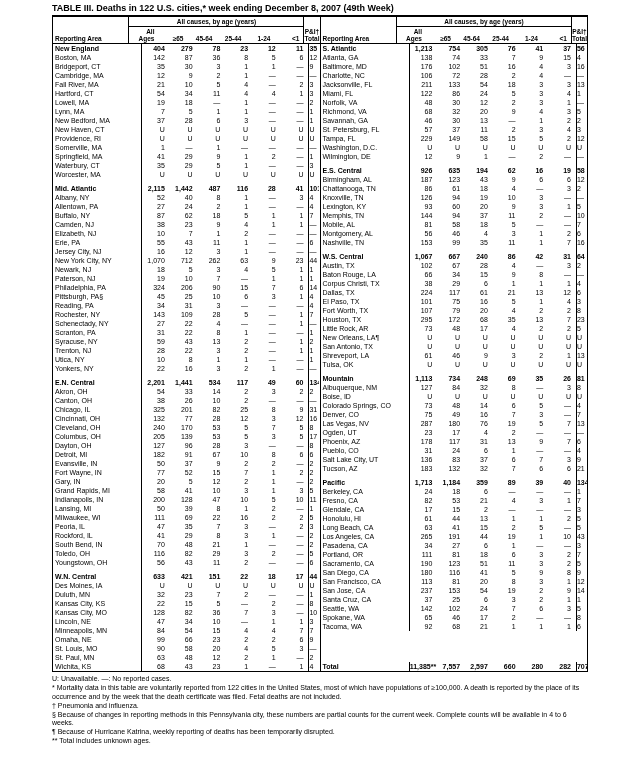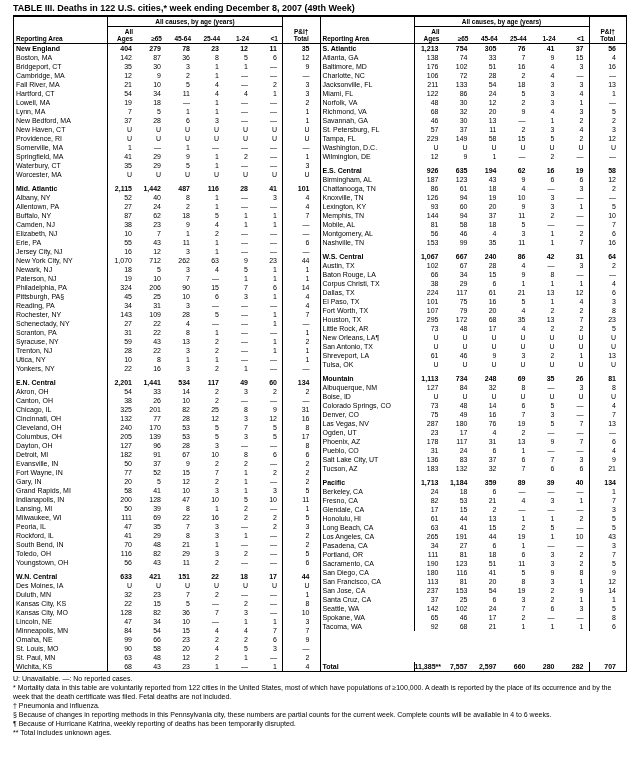--- a/index.html
+++ b/index.html
@@ -1,18 +1,18 @@
 <!DOCTYPE html>
 <html><head>
 <meta charset="utf-8">
 <style>
   html,body { margin:0; padding:0; background:#fff; }
   body { width:640px; font-family:"Liberation Sans", sans-serif; color:#000; }
   * { box-sizing:border-box; }
-  .page { width:614px; margin:3px auto 0 auto; }
+  .page { width:536px; margin:3px auto 0 auto; }
   .title { font-size:9px; font-weight:bold; margin:2px 0 2px 0; white-space:nowrap; }
   .table-wrap { display:flex; align-items:stretch; border:1px solid #000; border-top:2px solid #000; width:100%; }
   .half { flex:1; display:flex; flex-direction:column; min-width:0; }
   .half.left { border-right:1px solid #000; }
   
   .thead { display:flex; border-bottom:1px solid #000; height:27px; }
   .harea { width:94px; border-right:1px solid #000; display:flex; align-items:flex-end; padding:1px 2px; font-size:6.5px; font-weight:bold; }
   .hmid { width:174px; display:flex; flex-direction:column; }
   .hgroup { font-size:6.5px; font-weight:bold; text-align:center; border-bottom:1px solid #000; padding:1px 0; white-space:nowrap; }
   .hcols { display:flex; flex:1; }

